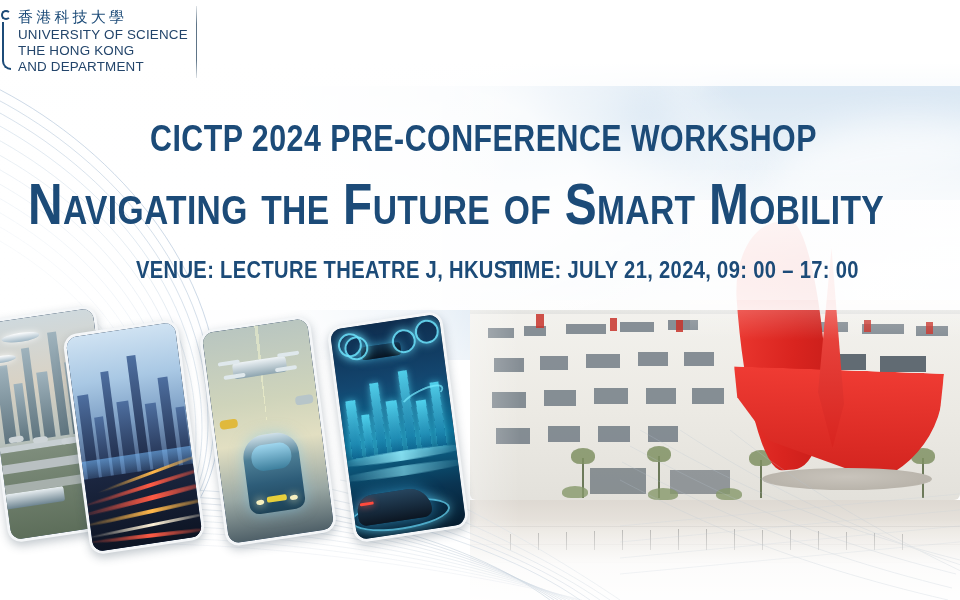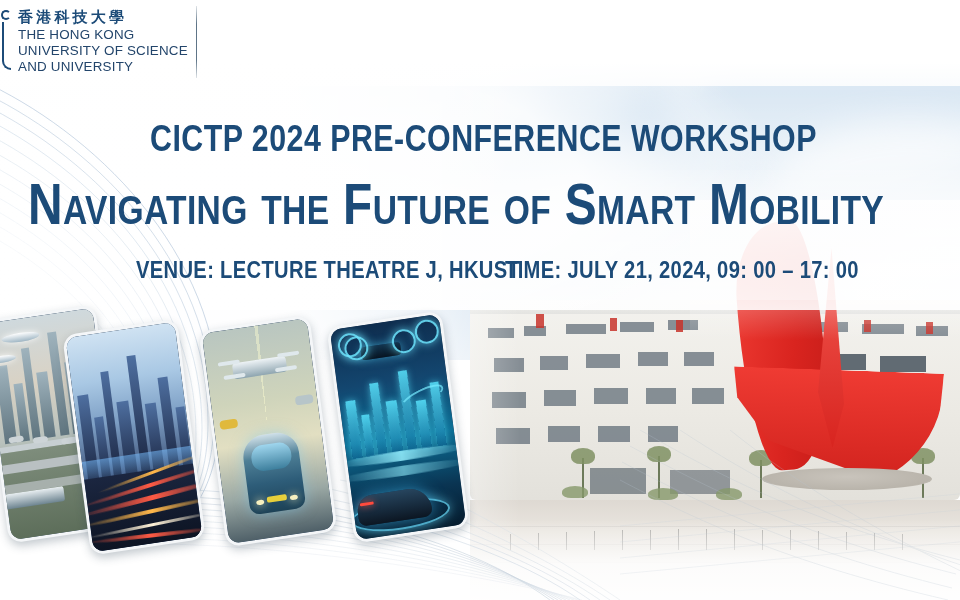--- a/index.html
+++ b/index.html
@@ -116,21 +116,21 @@
     position:absolute; left:2px; top:16px; width:9px; height:48px;
     border:2px solid #1c4b78; border-top:none; border-right:none;
     border-radius:0 0 0 9px;
   }
   .logo-mark .dot{
     position:absolute; left:1px; top:4px; width:10px; height:10px;
     border-radius:50%; border:2px solid #1c4b78; border-right-color:transparent;
   }
   .logo-text{ padding-top:2px; }
   .logo-cn{
-    color:#1c4b78; font-size:15px; font-weight:700; letter-spacing:3.2px;
+    color:#1c4b78; font-size:15px; font-weight:400; letter-spacing:3.2px;
     font-family:"DejaVu Sans", sans-serif; line-height:19px;
   }
   .logo-en{
     color:#23456b; font-size:13.4px; font-weight:400; line-height:16.2px;
     letter-spacing:.2px; font-family:"Liberation Sans", sans-serif;
     white-space:nowrap;
   }
   .header-divider{
     position:absolute; left:196px; top:6px; width:1px; height:72px;
     background:linear-gradient(180deg,rgba(40,70,95,.15),rgba(40,70,95,.75) 25%,rgba(40,70,95,.75) 75%,rgba(40,70,95,.15));
@@ -452,23 +452,23 @@
 
   <div class="header-band"></div>
 
   <div class="logo-wrap">
     <div class="logo-mark">
       <span class="dot"></span>
       <span class="bar"></span>
     </div>
     <div class="logo-text">
       <div class="logo-cn">香港科技大學</div>
+      <div class="logo-en">UNIVERSITY OF SCIENCE</div>
       <div class="logo-en">THE HONG KONG</div>
-      <div class="logo-en">UNIVERSITY OF SCIENCE</div>
-      <div class="logo-en">AND UNIVERSITY</div>
+      <div class="logo-en">AND DEPARTMENT</div>
     </div>
   </div>
 
   <div class="header-divider"></div>
 
   <div class="headline-group">
     <div class="kicker">CICTP 2024 PRE-CONFERENCE WORKSHOP</div>
     <div class="main-title">Navigating the Future of Smart Mobility</div>
     <div class="meta-row">
       <div class="meta meta-venue">VENUE: LECTURE THEATRE J, HKUST</div>

